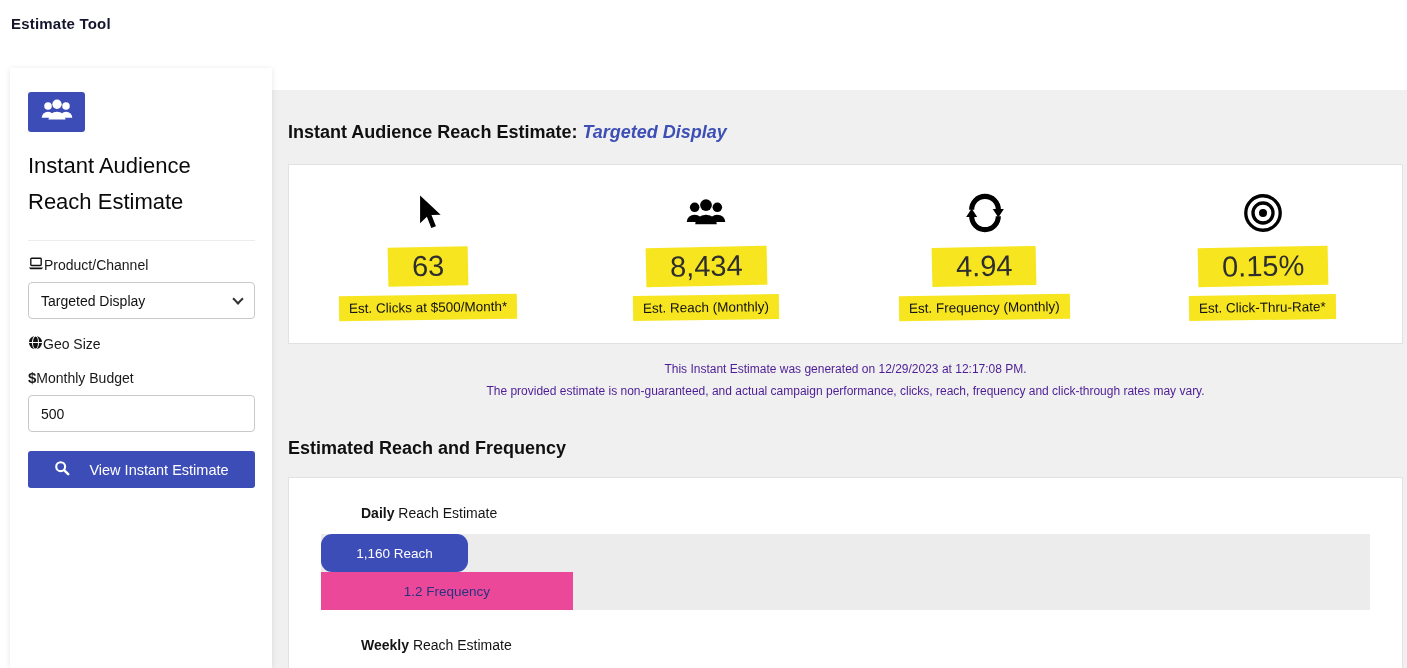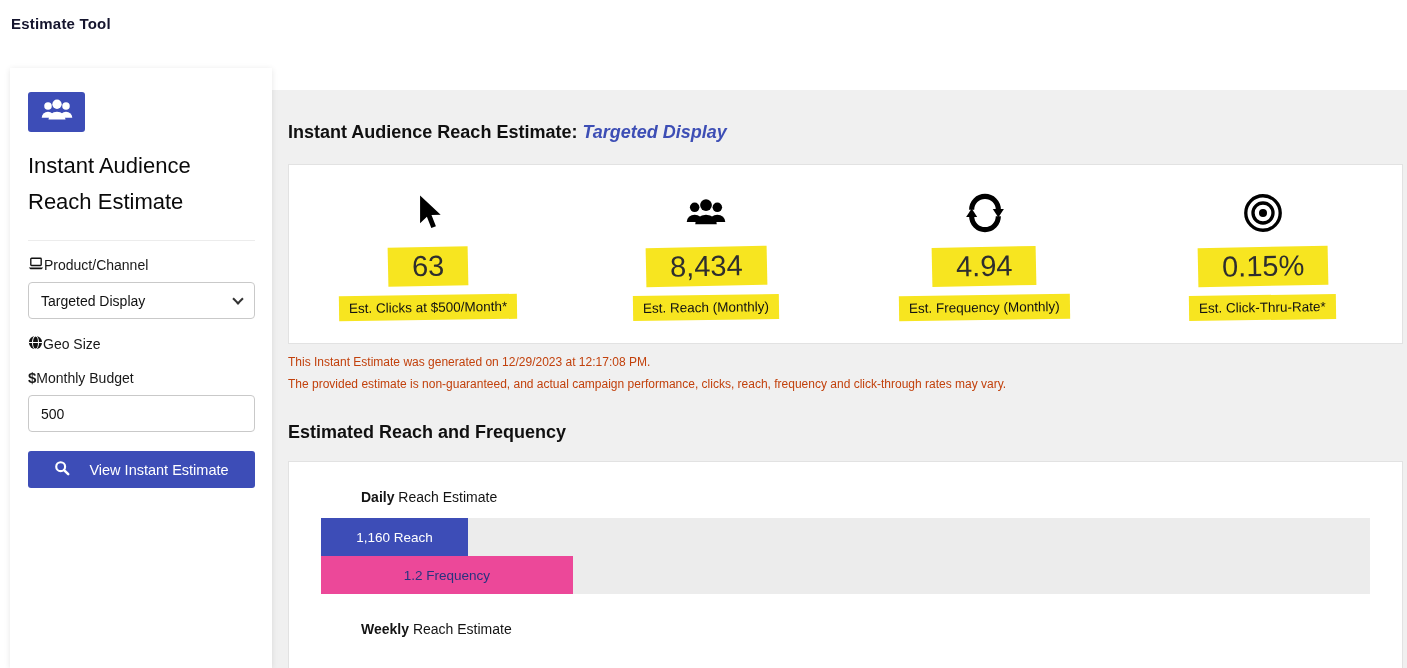--- a/index.html
+++ b/index.html
@@ -35,23 +35,23 @@
   .main { position:absolute; left:272px; top:90px; right:0; bottom:0; padding:32px 4px 0 16px; }
   .main-heading { font-size:18px; font-weight:700; color:#101010; }
   .main-heading .channel { color:#3d4eb5; font-style:italic; }
 
   .stats-card { margin-top:21px; background:#fff; border:1px solid #e2e2e2; height:180px; display:flex; }
   .stat { flex:1; display:flex; flex-direction:column; align-items:center; padding-top:26px; }
   .stat-icon { height:44px; display:flex; align-items:center; justify-content:center; }
   .stat-value { margin-top:12px; font-size:29px; color:#2e2e2e; background:#f7e520; padding:3px 24px; transform:rotate(-1.2deg); }
   .stat-label { margin-top:9px; font-size:13.5px; color:#121212; background:#f7e520; padding:5px 10px; transform:rotate(-0.8deg); }
 
-  .disclaimer { margin-top:8px; text-align:left; font-size:12px; color:#c2410c; line-height:1.8; }
-
-  .section-heading { margin-top:27px; font-size:18px; font-weight:700; color:#101010; }
+  .disclaimer { margin-top:15px; text-align:center; font-size:12px; color:#4c1d95; line-height:1.8; }
+
+  .section-heading { margin-top:36px; font-size:18px; font-weight:700; color:#101010; }
 
   .reach-card { margin-top:18px; background:#fff; border:1px solid #e2e2e2; padding:27px 32px; height:380px; }
   .row-label { font-size:14px; color:#141414; }
   .row-label b { font-weight:700;padding-left:40px; }
   .bars { margin-top:13px; background:#ececec; width:100%; }
   .bar-row { height:38px; }
   .bar { height:38px; display:flex; align-items:center; justify-content:center; font-size:13.5px; }
   .bar.reach { background:#3d4db7; color:#fff; }
   .bar.freq  { background:#ec4899; color:#27337f; }
   .weekly-label { margin-top:27px; }
@@ -196,21 +196,21 @@
   </div>
 
   <div class="section-heading">Estimated Reach and Frequency</div>
 
   <div class="reach-card">
     <div class="row-label">
       <b>Daily</b><span> Reach Estimate</span>
     </div>
     <div class="bars">
       <div class="bar-row">
-        <div class="bar reach" style="width: 14%;">1,160 Reach</div>
+        <div class="bar reach" style="width: 14%; border-radius: 11px;">1,160 Reach</div>
       </div>
       <div class="bar-row">
         <div class="bar freq" style="width: 24%;">1.2 Frequency</div>
       </div>
     </div>
     <div class="row-label weekly-label">
       <b>Weekly</b><span> Reach Estimate</span>
     </div>
   </div>
 

